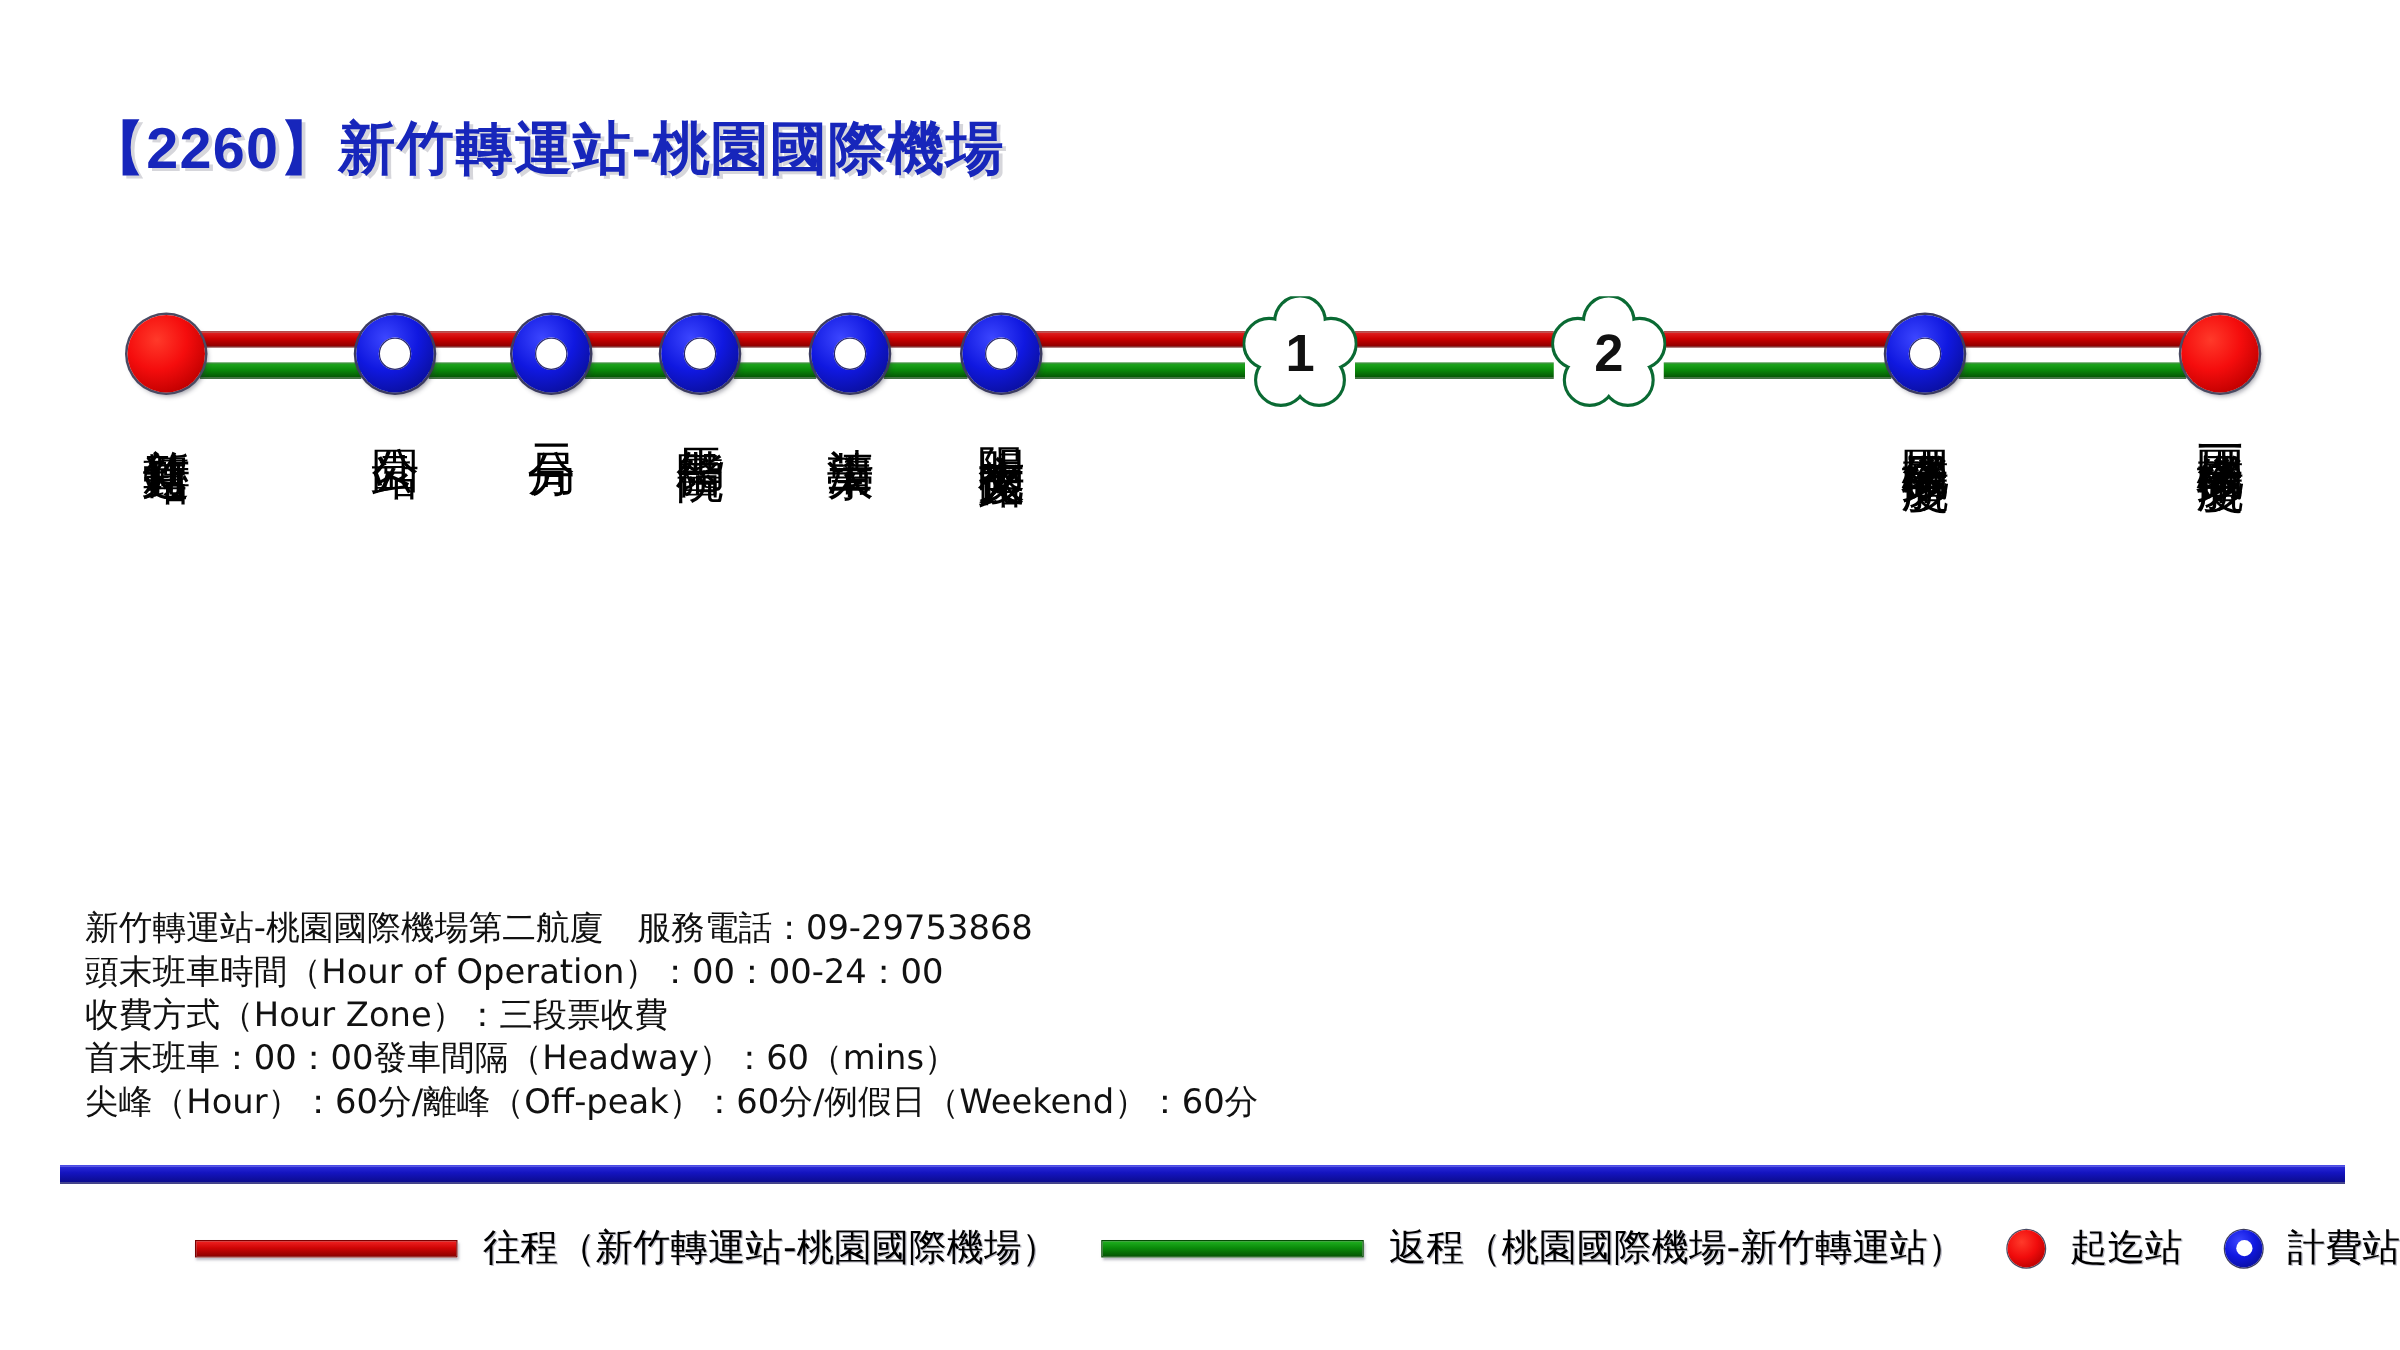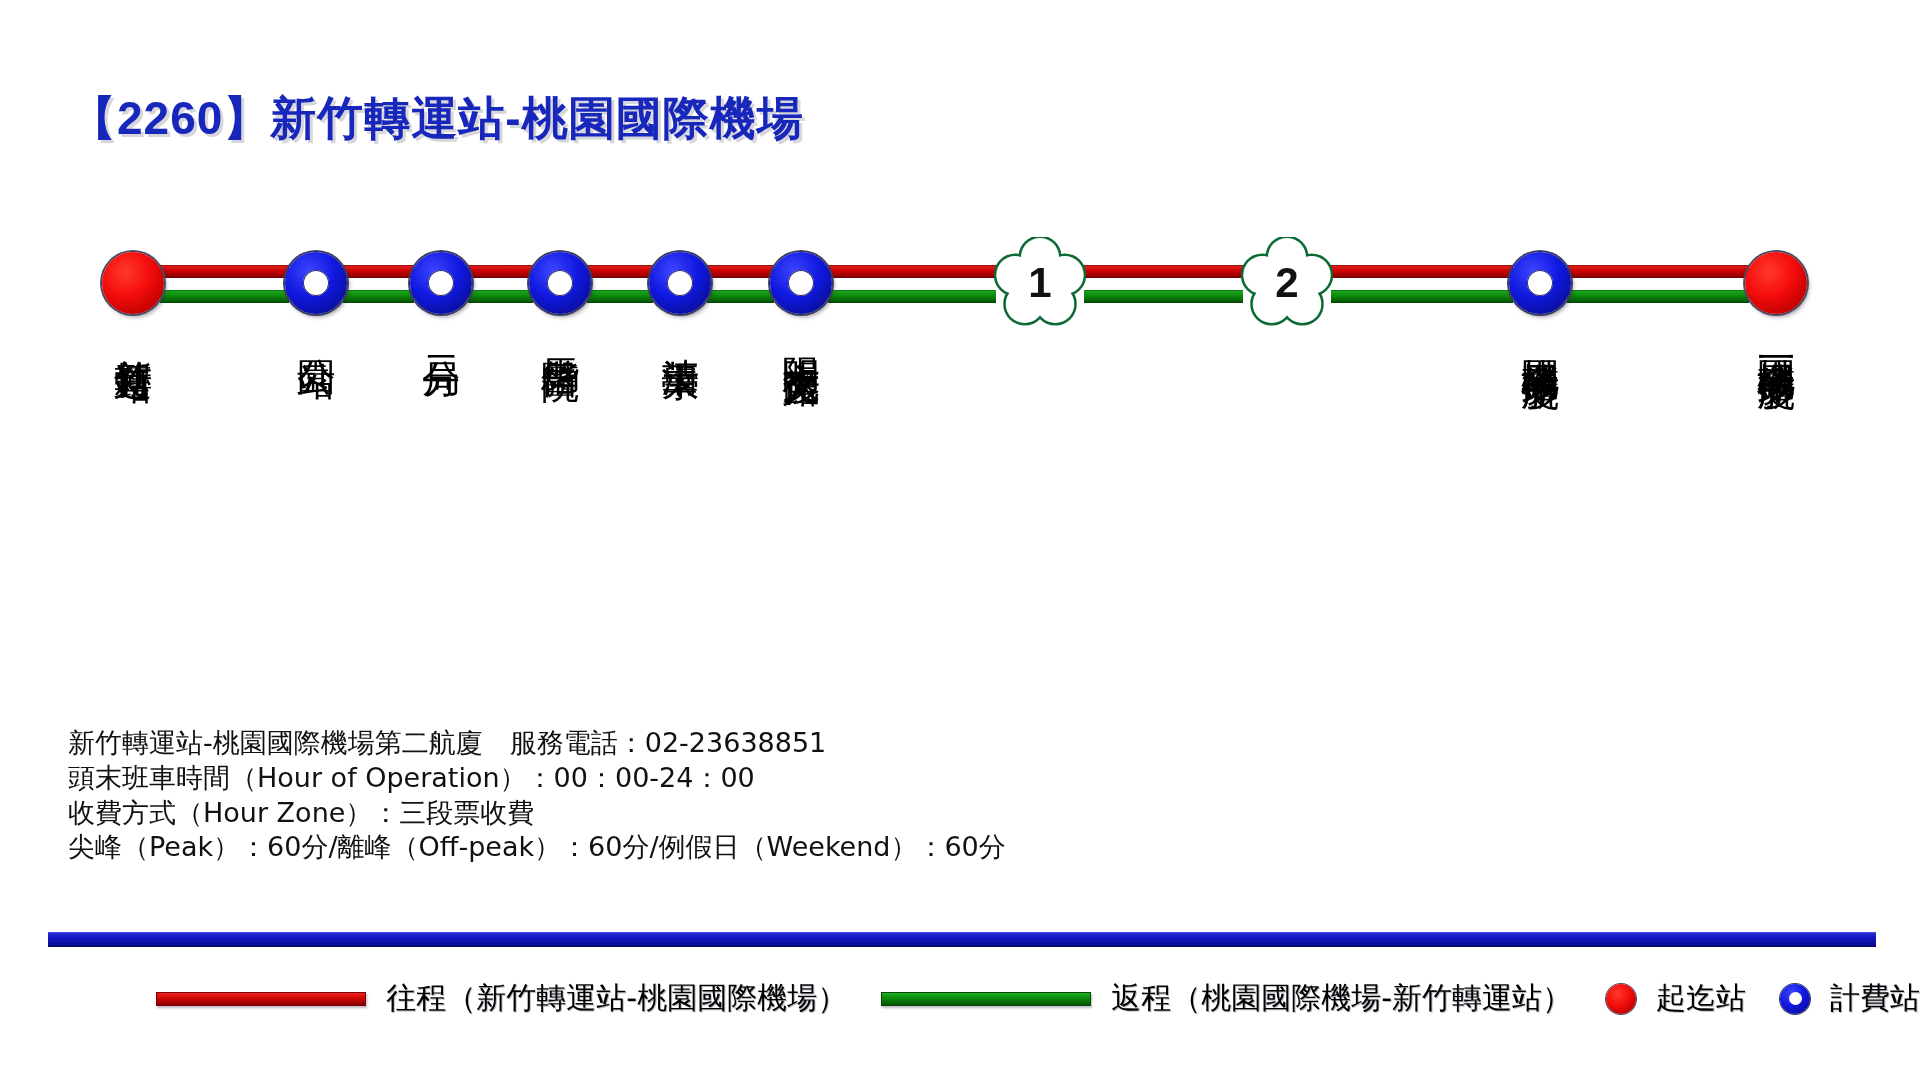--- a/index.html
+++ b/index.html
@@ -246,24 +246,25 @@
       </svg>
       <span class="freeway-num">2</span>
     </div>
     <div class="stop stop-fare" style="left: 1540px; top: 283px;"></div>
     <div class="stop-label" style="left: 1540px; top: 328px;">桃園機場第二航廈</div>
     <div class="stop stop-terminus" style="left: 1776px; top: 283px;"></div>
     <div class="stop-label" style="left: 1776px; top: 328px;">桃園機場第一航廈</div>
   </div>
 
 <div id="info-block">
-    <div>新竹轉運站-桃園國際機場第二航廈　服務電話：02-23638851</div>
+    <div>新竹轉運站-桃園國際機場第二航廈　服務電話：09-29753868</div>
     <div>頭末班車時間（Hour of Operation）：00：00-24：00</div>
     <div>收費方式（Hour Zone）：三段票收費</div>
-    <div>尖峰（Peak）：60分/離峰（Off-peak）：60分/例假日（Weekend）：60分</div>
+    <div>首末班車：00：00發車間隔（Headway）：60（mins）</div>
+    <div>尖峰（Hour）：60分/離峰（Off-peak）：60分/例假日（Weekend）：60分</div>
   </div>
 
 <div id="divider"></div>
 
 <div id="legend">
 
   <div class="legend-item">
     <div class="legend-swatch-red"></div>
     <div class="legend-text">往程（新竹轉運站-桃園國際機場）</div>
   </div>

